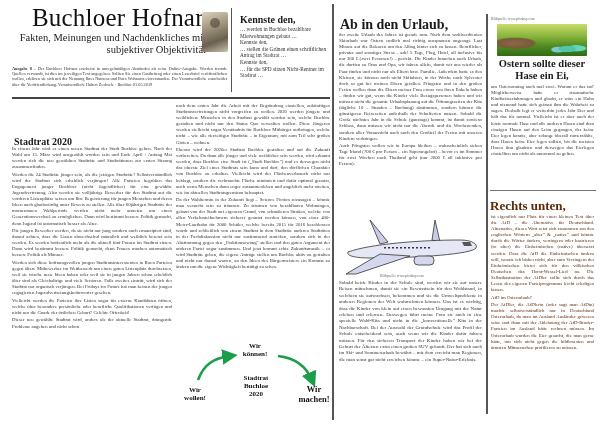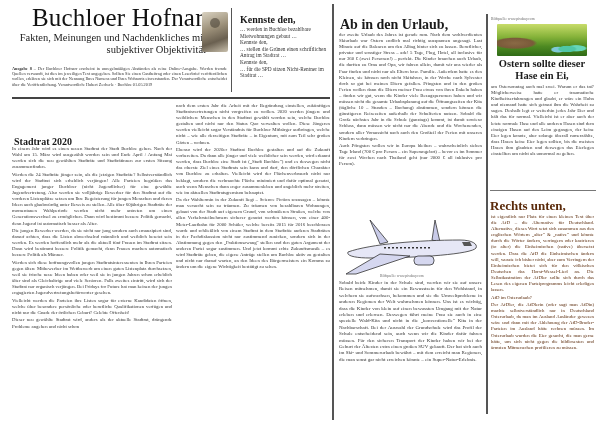--- a/index.html
+++ b/index.html
@@ -90,20 +90,39 @@
     <p>Vielleicht werden die Parteien ihre Listen sogar für externe Kandidaten öffnen, welche über besondere persönliche oder berufliche Qualifikationen verfügen und nicht nur die Gnade der örtlichen Geburt? Gelebte Offenheit!</p>
     <p>Dieser neu gewählte Stadtrat wird, anders als der aktuelle Stadtrat, drängende Probleme angehen und nicht schon</p>
   </div>
 
   <div class="col" style="left:176px; top:103px; width:154px; height:236px; overflow:hidden;">
     <p>nach dem ersten Jahr die Arbeit mit der Begründung einstellen, zukünftigen Stadtratsvertretungen nicht vorgreifen zu wollen. 2020 werden jüngere und weiblichere Menschen in den Stadtrat gewählt worden sein, welche Buchloe gestalten und nicht nur den Status Quo verwalten wollen. Diese Jüngeren werden vielleicht sogar Verständnis für Buchloer Mitbürger aufbringen, welche nicht – wie alle derzeitigen Stadträte – in Eigentum, mit zum Teil sehr großen Gärten – wohnen.</p>
     <p>Ebenso wird der 2020er Stadtrat Buchloe gestalten und auf die Zukunft vorbereiten. Da dann alle jünger und viele weiblicher sein werden, wird erkannt werden, dass Buchloe eine Stadt ist („Stadt Buchloe“) und es deswegen nicht das oberste Ziel eines Stadtrats sein kann und darf, den dörflichen Charakter von Buchloe zu erhalten. Vielleicht wird der Flächenverbrauch nicht nur beklagt, sondern die verbrauchte Fläche minimiert und dafür optimal genutzt, auch wenn Menschen dann enger zusammenleben und angeblich mehr streiten, wie im aktuellen Stadtratsgremium behauptet.</p>
     <p>Da der Wahltermin in der Zukunft liegt – Science Fiction sozusagen – könnte man versucht sein zu träumen. Zu träumen von bezahlbaren Wohnungen, gebaut von der Stadt auf eigenem Grund, von schmäleren Straßen, welche von allen Verkehrsteilnehmern sicherer genutzt werden können, von einer 400-Meter-Laufbahn für 2000 Schüler, welche bereits 2015 für 2016 beschlossen wurde und schließlich von einem Stadtrat in dem Stadträte anderen Stadträten in der Fachdiskussion nicht nur zustimmend zunicken, sondern sich in der Abstimmung gegen den „Fraktionszwang“ stellen und den guten Argument der anderen Partei sogar zustimmen. Und jetzt kommt echte Zukunftsmusik – es wird Stadträte geben, die eigene Anträge stellen um Buchloe aktiv zu gestalten und nicht nur darauf warten, an den Ideen des Bürgermeisters ein Komma zu ändern um die eigene Wichtigkeit bestätigt zu sehen.</p>
   </div>
 
+  <div class="wir-graphic">
+    <svg width="155" height="74" viewBox="0 0 155 74">
+      <defs>
+        <marker id="ah" markerWidth="6" markerHeight="6" refX="3" refY="3" orient="auto">
+          <path d="M0,0 L6,3 L0,6 Z" fill="#1a9e4a"></path>
+        </marker>
+      </defs>
+      <path d="M20,38 C26,22 36,16 52,14" stroke="#1a9e4a" stroke-width="2.6" fill="none" marker-end="url(#ah)"></path>
+      <path d="M100,14 C118,16 128,24 134,38" stroke="#1a9e4a" stroke-width="2.6" fill="none" marker-end="url(#ah)"></path>
+    </svg>
+    <div class="wg-text" style="left:62px; top:0px; width:30px;">Wir können!</div>
+    <div class="wg-text" style="left:0px; top:44px; width:34px;">Wir wollen!</div>
+    <div class="wg-text" style="left:115px; top:42px; width:42px; font-size:8.5px; line-height:10px;">Wir machen!</div>
+    <div class="wg-text" style="left:60px; top:32px; width:36px;">
+      <div>Stadtrat</div>
+      <div>Buchloe</div>
+      <div>2020</div>
+    </div>
+  </div>
 
   <h2 class="ur-title">Ab in den Urlaub,</h2>
   <div class="col" style="left:339px; top:32px; width:143px; height:188px; overflow:hidden;">
     <p>der zweite Urlaub des Jahres ist gerade rum. Nach dem wohlverdienten Skiurlaub war Ostern endlich mal richtig ausspannen angesagt. Last Minute auf die Balearen um den Alltag hinter sich zu lassen. Beruflicher, privater und sonstiger Stress – ade! 5 Tage, Flug, Hotel, all inclusive für nur 360 € (zwei Personen!) – perfekt. Die Kinder brauchen auch Urlaub, die durften zu Oma und Opa, wir fahren allein, damit wir uns wieder als Paar finden und nicht nur als Eltern bzw. Familie. Außerdem hatte es den Kleinen, sie können noch nicht Skifahren, in der Woche nach Sylvester doch so gut bei meinen Eltern gefallen. Pfingsten und in den großen Ferien wollen dann die Eltern meiner Frau etwas von ihren Enkeln haben – finden wir gut, wenn die Kinder viele Bezugspersonen haben und wir müssen nicht die gesamte Urlaubsplanung auf die Öffnungszeiten der Kita (tägliche 10 – Stunden – Buchung) abstimmen, sondern können die günstigeren Reisezeiten außerhalb der Schulferien nutzen. Sobald die Große nächstes Jahr in die Schule (ganztags) kommt, ist damit sowieso Schluss, dann müssen wir nicht nur die Abende und die Wochenenden, sondern aller Voraussicht nach auch den Großteil der Ferien mit unseren Kindern verbringen.</p>
     <p>Auch Pfingsten wollen wir in Europa bleiben – wahrscheinlich sieben Tage Irland (700 € pro Person – ein Superangebot) – bevor es im Sommer für zwei Wochen nach Thailand geht (nur 2000 € all inklusive pro Person).</p>
   </div>
 
   <div class="plane">
     <svg width="140" height="58" viewBox="0 0 140 58">
       <path d="M30,2 L48,24 L40,26 Z" fill="#c9cbe8" stroke="#333" stroke-width="0.8"></path>

